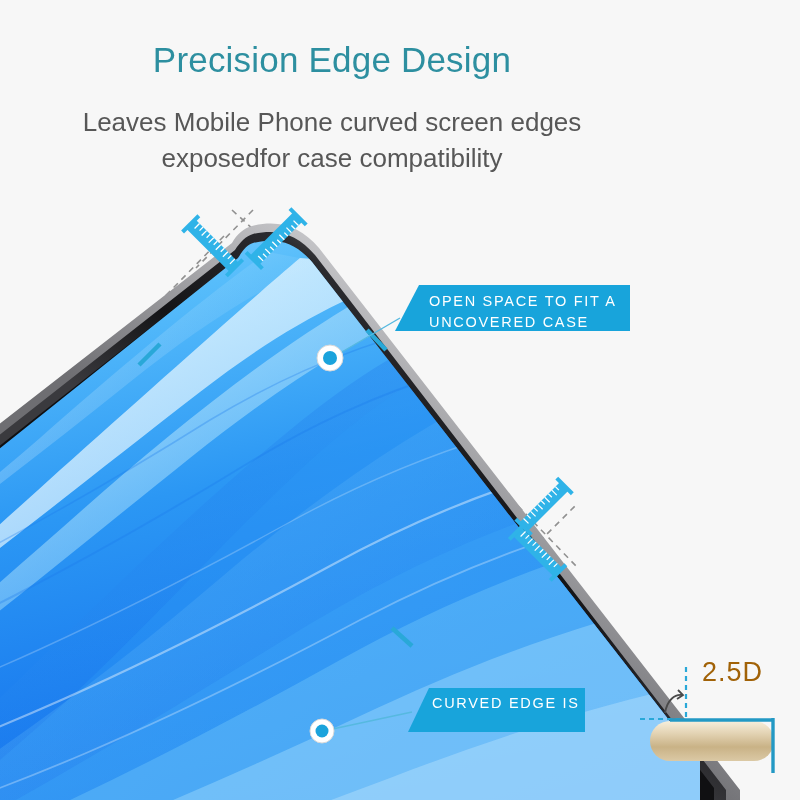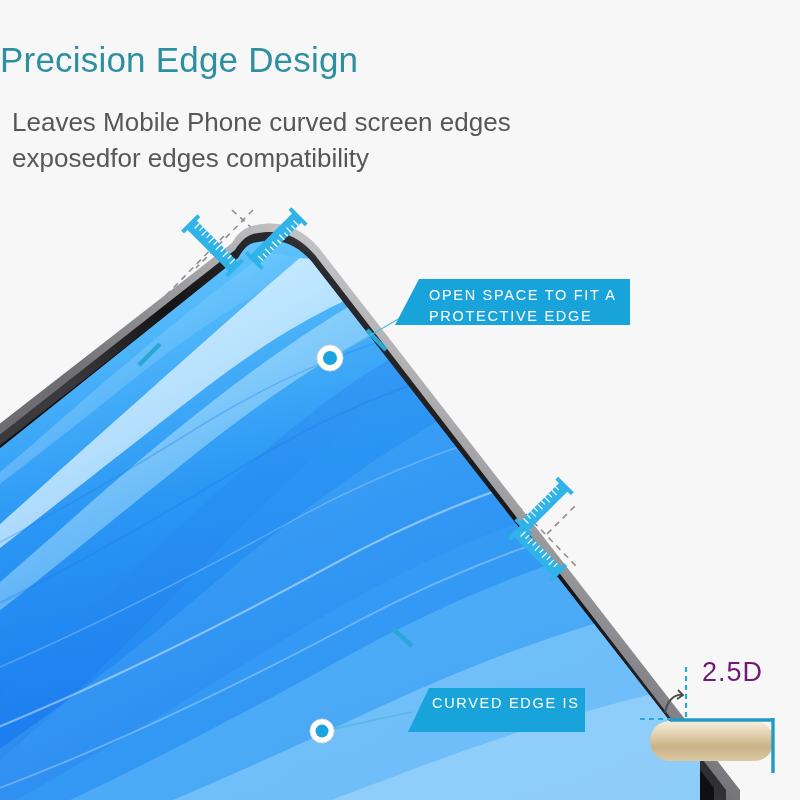--- a/index.html
+++ b/index.html
@@ -15,21 +15,21 @@
     overflow: hidden;
     font-family: "Liberation Sans", sans-serif;
   }
 
   
   #header {
     position: absolute;
     left: 0;
     top: 0;
     width: 664px;
-    text-align: left;
+    text-align: center;
     z-index: 40;
   }
   #title {
     margin: 0;
     padding-top: 40px;
     font-size: 35px;
     font-weight: 400;
     letter-spacing: 0.2px;
     color: #2d8fa0;
     line-height: 1.15;
@@ -63,21 +63,21 @@
     letter-spacing: 1.7px;
     line-height: 1.42;
     font-weight: 400;
     background: #18a4db;
     box-sizing: border-box;
   }
   .callout-text { display: block; white-space: nowrap; }
 
   #callout-top {
     left: 395px;
-    top: 279px;
+    top: 285px;
     width: 235px;
     height: 46px;
     padding: 6px 0 16px 34px;
     clip-path: polygon(24px 0, 100% 0, 100% 100%, 0 100%);
   }
   #callout-bottom {
     left: 408px;
     top: 688px;
     width: 177px;
     height: 44px;
@@ -92,35 +92,35 @@
     top: 655px;
     width: 160px;
     height: 145px;
     z-index: 45;
   }
   #edge-label {
     position: absolute;
     left: 62px;
     top: 2px;
     font-size: 27px;
-    color: #701a75;
+    color: #a16207;
     letter-spacing: 1px;
     font-weight: 400;
   }
 </style>
 </head>
 <body>
 
 <div id="page">
 
   <div id="header">
     <h1 id="title">Precision Edge Design</h1>
     <p id="subtitle">
       <span>Leaves Mobile Phone curved screen edges</span><br>
-      <span>exposedfor edges compatibility</span>
+      <span>exposedfor case compatibility</span>
     </p>
   </div>
 
   <div id="phone-stage">
     <svg width="800" height="800" viewBox="0 0 800 800" xmlns="http://www.w3.org/2000/svg">
       <defs>
 
         <linearGradient id="wpBase" x1="0" y1="0" x2="0.35" y2="1">
           <stop offset="0%" stop-color="#9adcfd"></stop>
           <stop offset="22%" stop-color="#57bdfb"></stop>
@@ -386,21 +386,21 @@
           <circle cx="322" cy="731" r="12" fill="none" stroke="#d8d8d8" stroke-width="1"></circle>
           <circle cx="322" cy="731" r="6.5" fill="#1aa3dc"></circle>
         </g>
 
       </g>
     </svg>
   </div>
 
   <div id="callout-top" class="callout">
     <span class="callout-text">OPEN SPACE TO FIT A</span>
-    <span class="callout-text">PROTECTIVE EDGE</span>
+    <span class="callout-text">UNCOVERED CASE</span>
   </div>
 
   <div id="callout-bottom" class="callout">
     <span class="callout-text">CURVED EDGE IS</span>
   </div>
 
   <div id="edge-diagram">
     <svg width="160" height="145" viewBox="0 0 160 145" xmlns="http://www.w3.org/2000/svg">
 
       <line x1="0" y1="64" x2="40" y2="64" stroke="#29a8d8" stroke-width="2.2" stroke-dasharray="5 4"></line>

